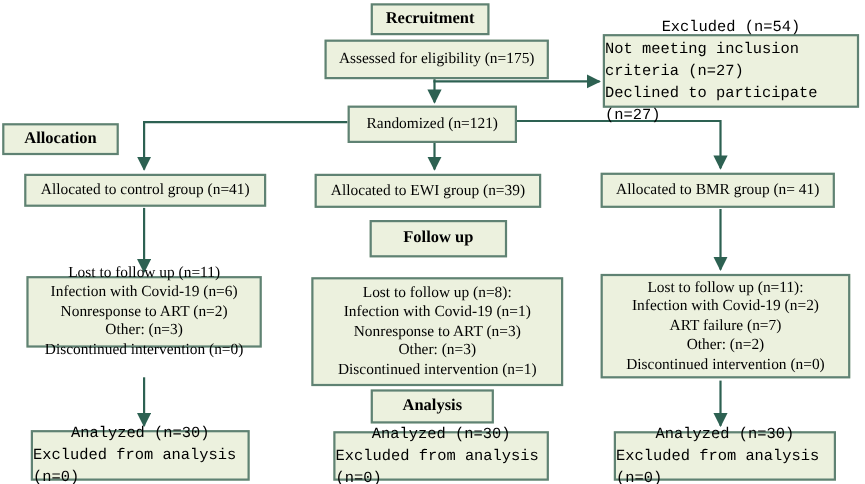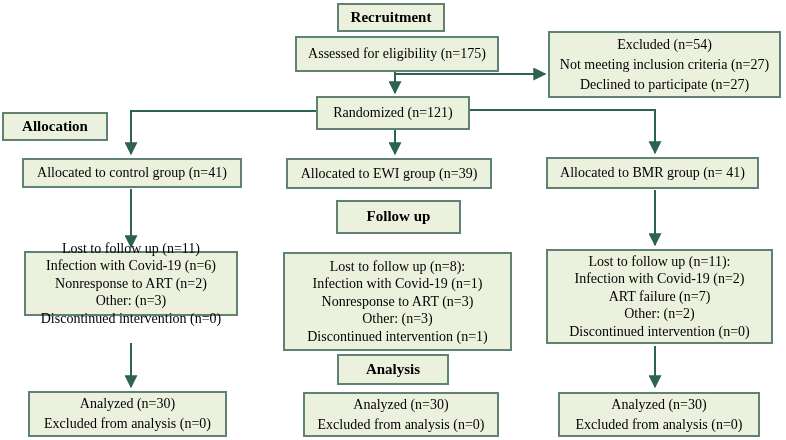--- a/index.html
+++ b/index.html
@@ -20,21 +20,21 @@
     flex-direction:column;
     align-items:center;
     justify-content:center;
     font-size:14px;
     line-height:17.5px;
   }
   .stage{
     font-weight:bold;
     font-size:15px;
   }
-  .wide{line-height:20px;}
+  .wide{line-height:20px;font-family:Liberation Mono, monospace;}
   svg.arrows{
     position:absolute;
     left:0;top:0;width:786px;height:440px;
     pointer-events:none;
   }
 </style>
 </head>
 <body>
 
 <div class="canvas">

